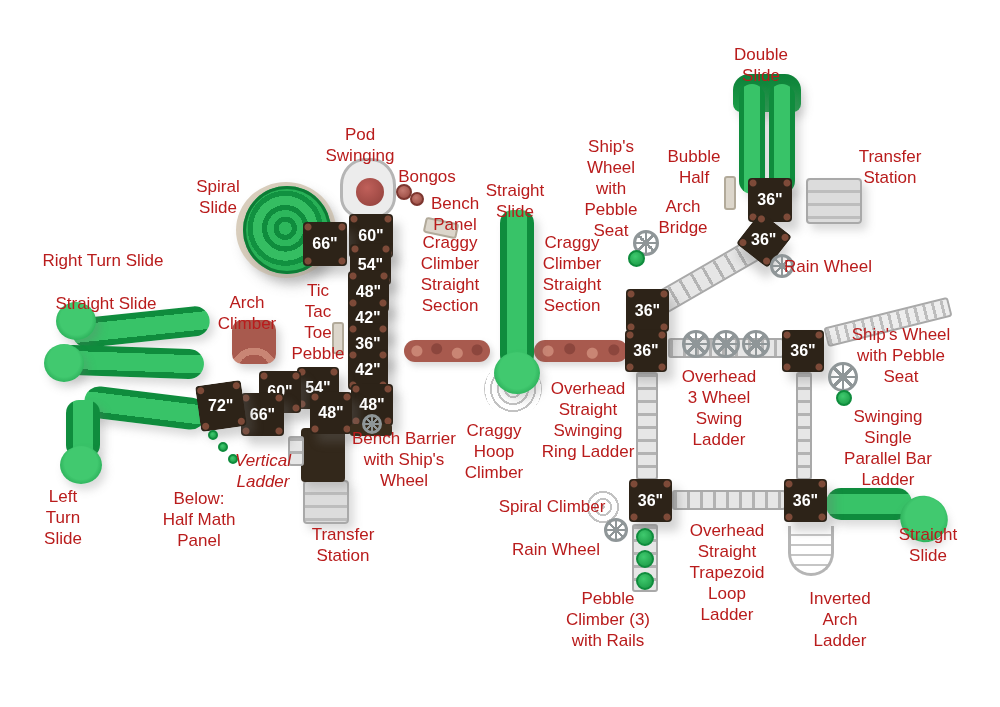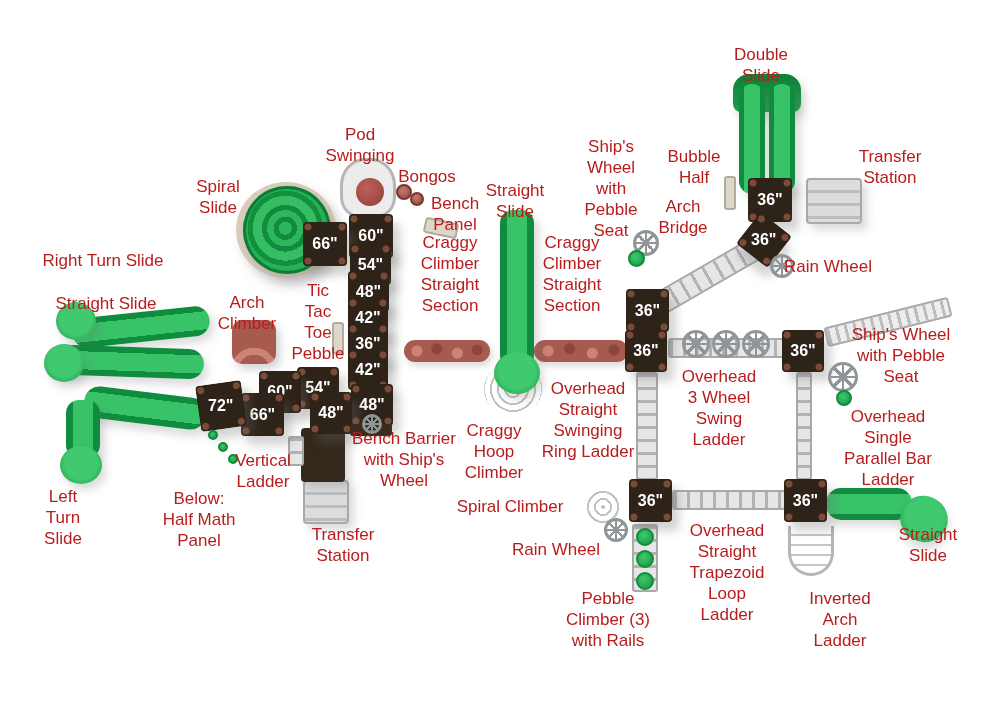--- a/index.html
+++ b/index.html
@@ -217,32 +217,32 @@
 with Pebble
 Seat</div>
     <div class="lbl" style="left: 588px; top: 378px;">Overhead
 Straight
 Swinging
 Ring Ladder</div>
     <div class="lbl" style="left: 719px; top: 366px;">Overhead
 3 Wheel
 Swing
 Ladder</div>
-    <div class="lbl" style="left: 888px; top: 406px;">Overhead Single
+    <div class="lbl" style="left: 888px; top: 406px;">Swinging Single
 Parallel Bar
 Ladder</div>
     <div class="lbl" style="left: 494px; top: 420px;">Craggy
 Hoop
 Climber</div>
-    <div class="lbl" style="left: 263px; top: 450px;">Vertical
+    <div class="lbl" style="left: 263px; top: 450px; font-style: italic;">Vertical
 Ladder</div>
     <div class="lbl" style="left: 404px; top: 428px;">Bench Barrier
 with Ship's
 Wheel</div>
-    <div class="lbl" style="left: 510px; top: 496px; text-align: right;">Spiral Climber</div>
+    <div class="lbl" style="left: 552px; top: 496px; text-align: right;">Spiral Climber</div>
     <div class="lbl" style="left: 199px; top: 488px;">Below:
 Half Math
 Panel</div>
     <div class="lbl" style="left: 63px; top: 486px;">Left
 Turn
 Slide</div>
     <div class="lbl" style="left: 343px; top: 524px;">Transfer
 Station</div>
     <div class="lbl" style="left: 556px; top: 539px;">Rain Wheel</div>
     <div class="lbl" style="left: 928px; top: 524px;">Straight

